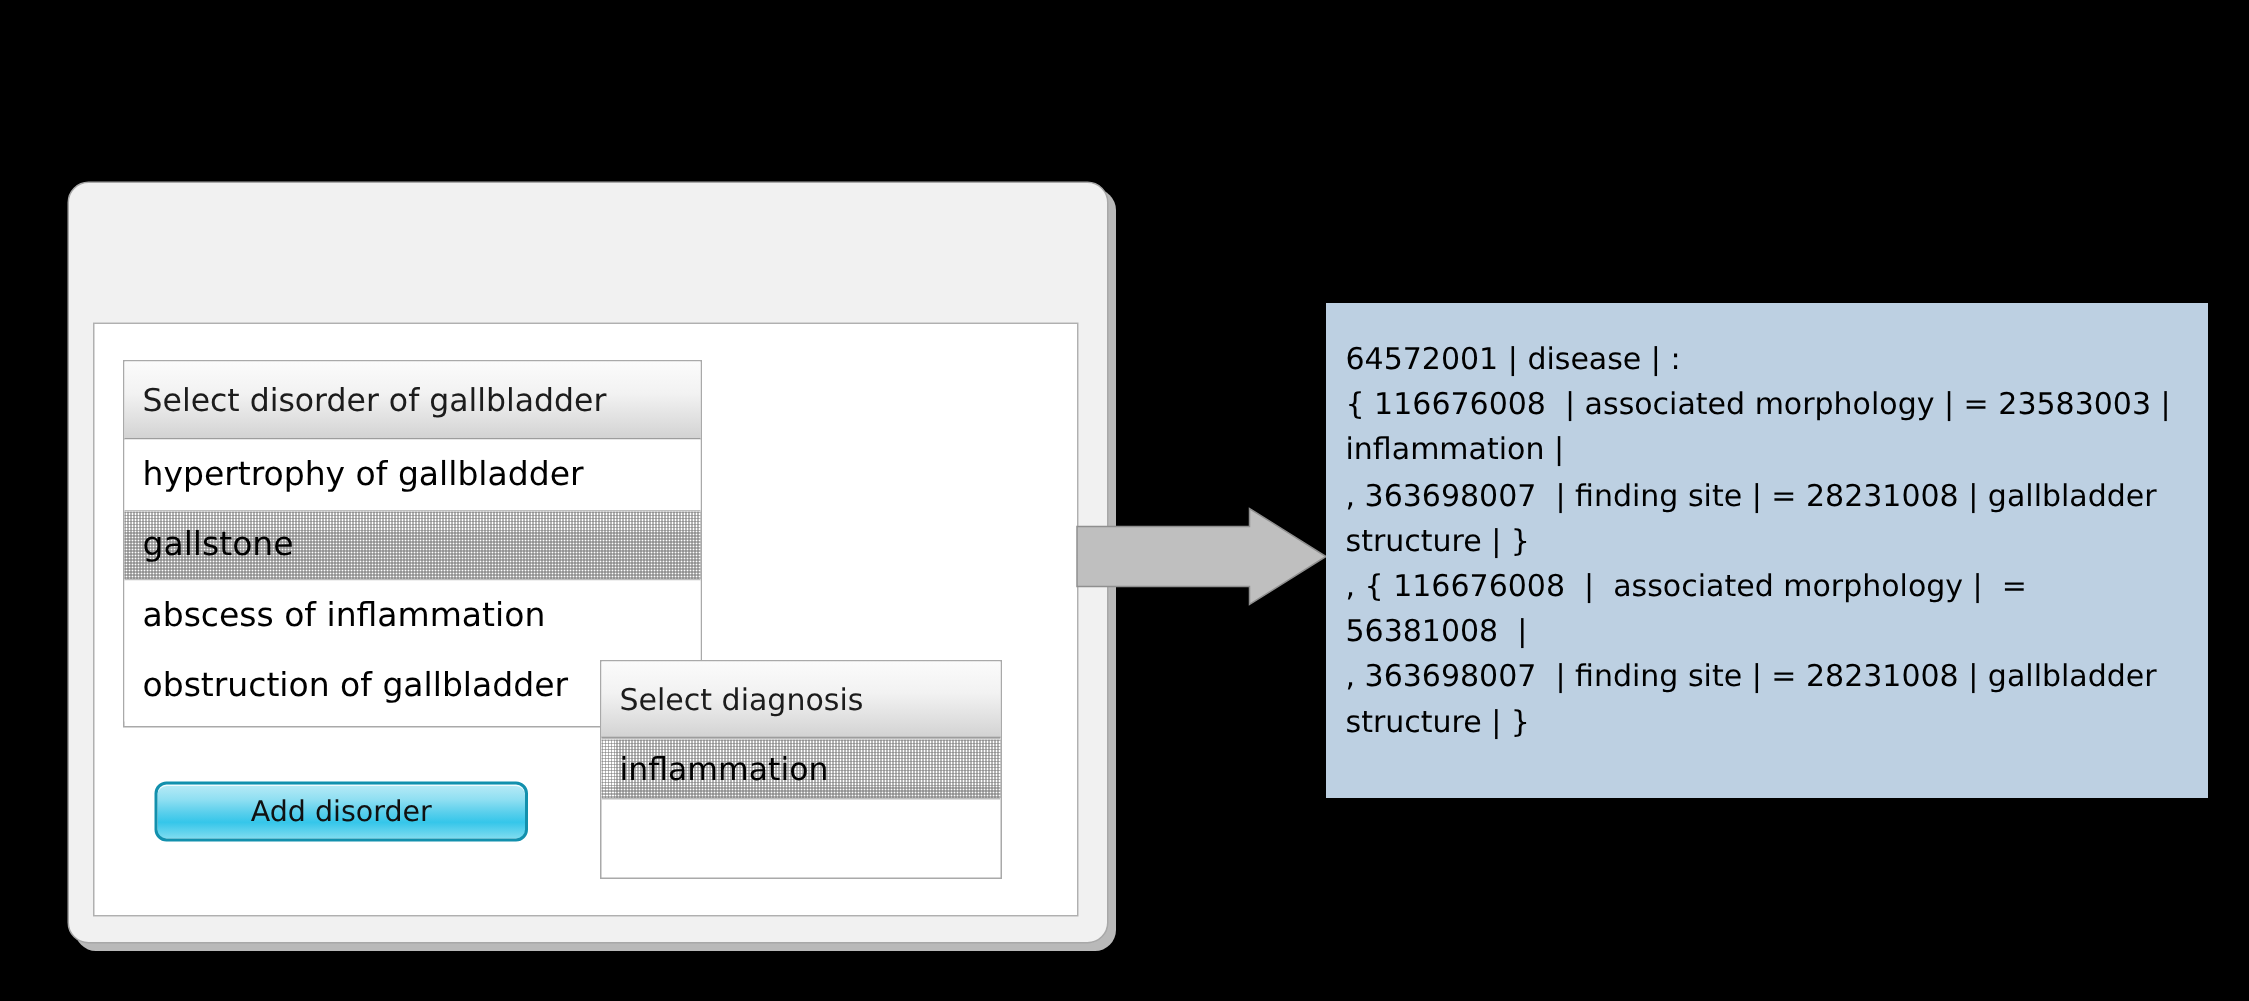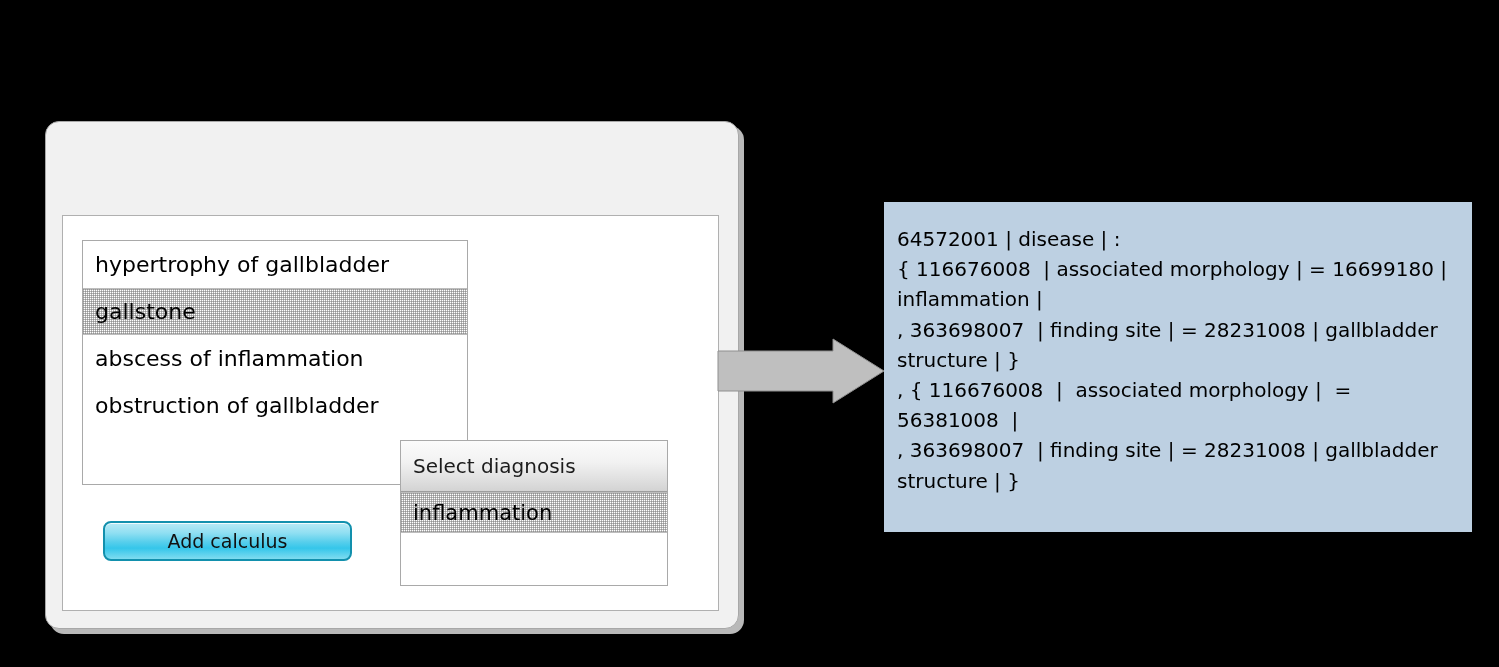--- a/index.html
+++ b/index.html
@@ -168,53 +168,56 @@
 </style>
 </head>
 <body>
 
 <div class="window-shadow"></div>
 <div class="window"></div>
 
 <div class="inner-panel"></div>
 
 <div class="dropdown" id="dropdown-disorder">
+  <div class="dropdown-header">
+    <span>Select disorder of gallbladder</span>
+  </div>
   <div class="dropdown-item">
     <span>hypertrophy of gallbladder</span>
   </div>
   <div class="dropdown-item selected">
     <span>gallstone</span>
   </div>
   <div class="dropdown-item">
     <span>abscess of inflammation</span>
   </div>
   <div class="dropdown-item">
     <span>obstruction of gallbladder</span>
   </div>
 </div>
 
 <div class="add-button">
-  <span>Add calculus</span>
+  <span>Add disorder</span>
 </div>
 
 <div class="dropdown" id="dropdown-diagnosis">
   <div class="dropdown-header">
     <span>Select diagnosis</span>
   </div>
   <div class="dropdown-item selected">
     <span>inflammation</span>
   </div>
 </div>
 
 <svg class="arrow" viewBox="0 0 168 66" preserveAspectRatio="none">
   <polygon points="1,13 116,13 116,1 167,33 116,65 116,53 1,53" fill="#bfbfbf" stroke="#8f8f8f" stroke-width="1"></polygon>
 </svg>
 
 <div class="expression-panel">
   <div class="expression-line">64572001 | disease | :</div>
-  <div class="expression-line">{ 116676008  | associated morphology | = 16699180 |</div>
+  <div class="expression-line">{ 116676008  | associated morphology | = 23583003 |</div>
   <div class="expression-line">inflammation |</div>
   <div class="expression-line">, 363698007  | finding site | = 28231008 | gallbladder</div>
   <div class="expression-line">structure | }</div>
   <div class="expression-line">, { 116676008  |  associated morphology |  = 56381008  |</div>
   <div class="expression-line">, 363698007  | finding site | = 28231008 | gallbladder</div>
   <div class="expression-line">structure | }</div>
 </div>
 
 </body></html>

